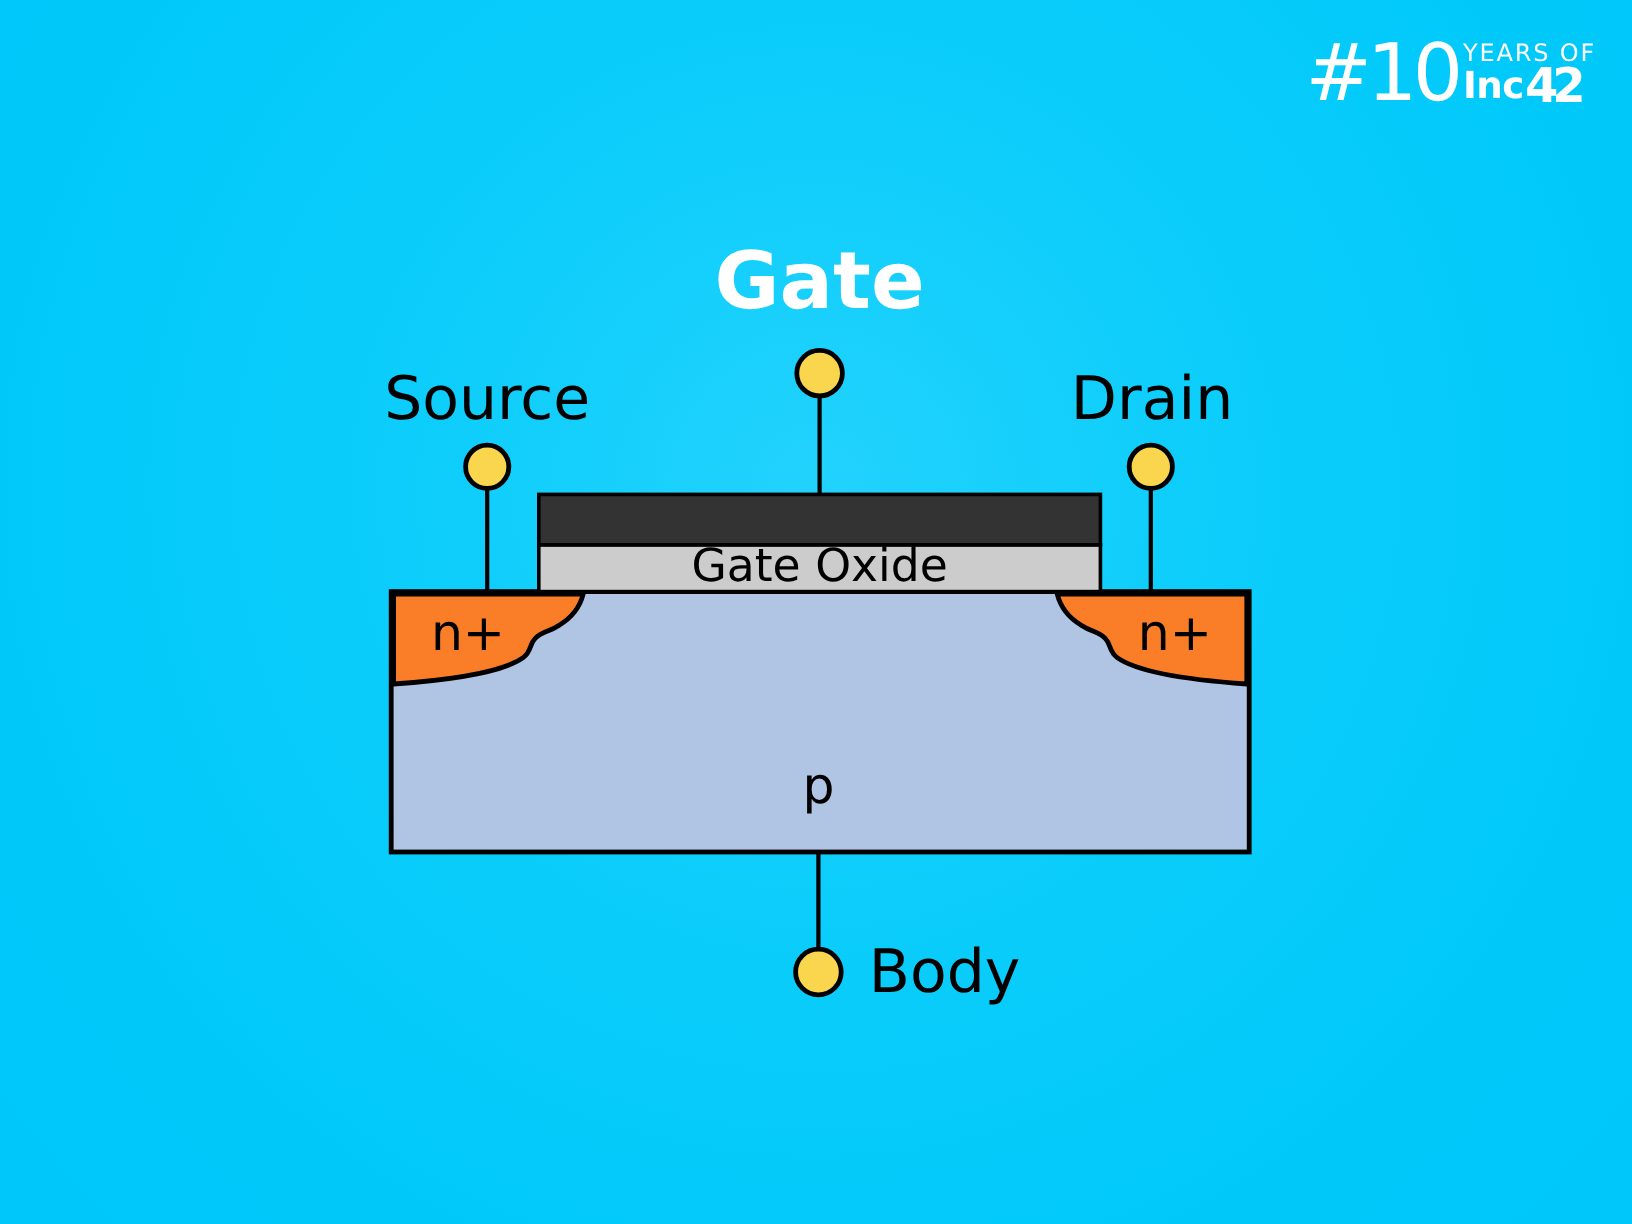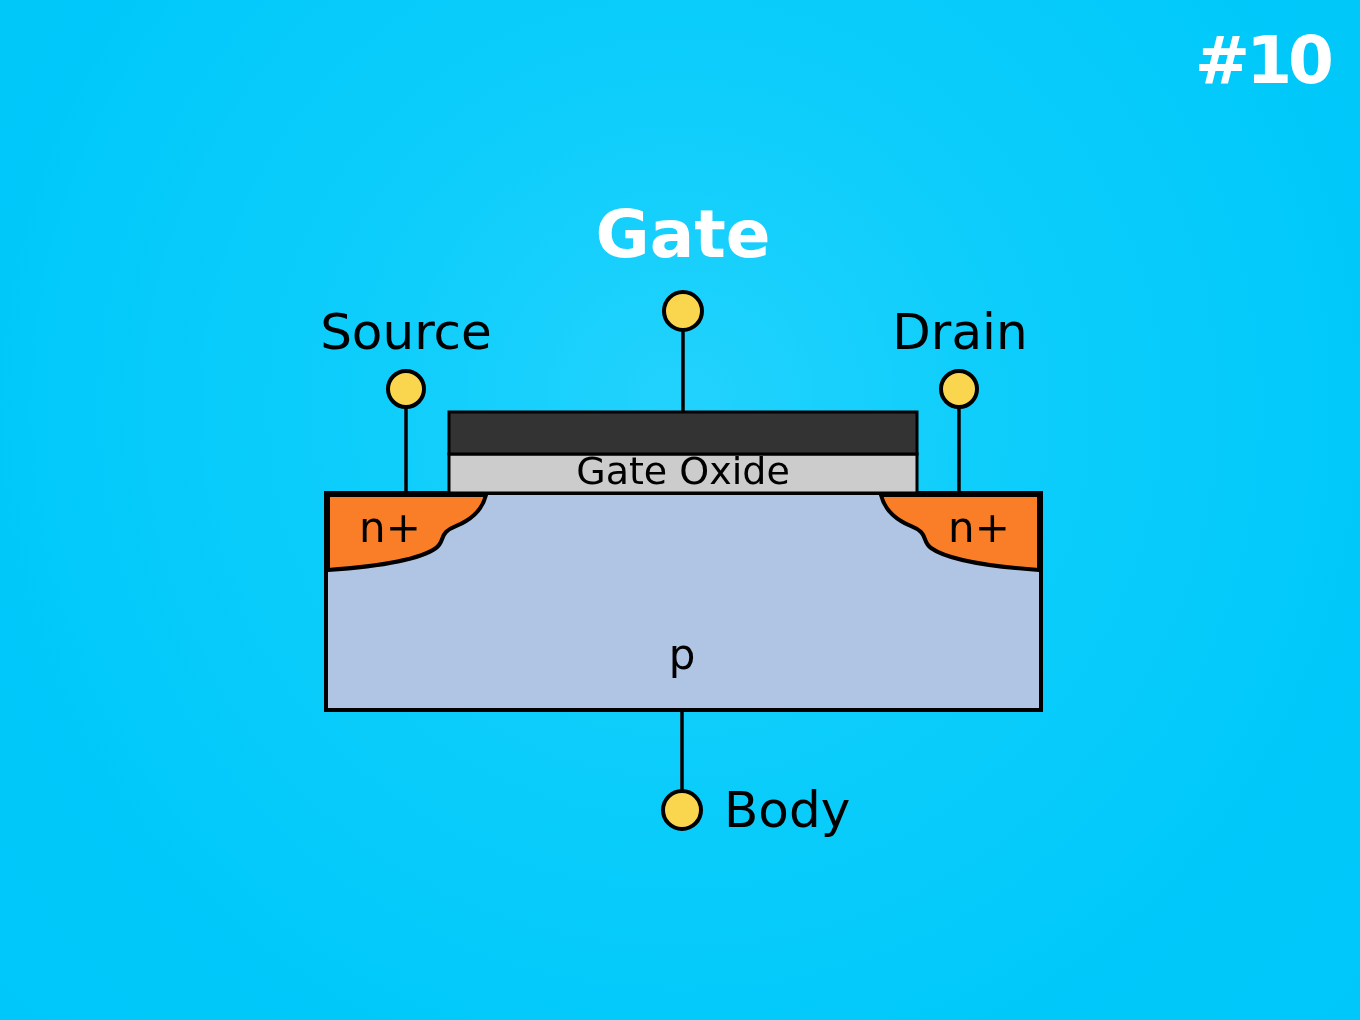--- a/index.html
+++ b/index.html
@@ -32,21 +32,21 @@
     top: 34px;
     right: 30px;
     display: flex;
     align-items: flex-start;
     color: #ffffff;
     line-height: 1;
     user-select: none;
   }
   .logo-prefix {
     font-size: 66px;
-    font-weight: 700;
+    font-weight: 400;
     letter-spacing: -4px;
     line-height: 0.82;
   }
   .logo-col {
     display: flex;
     flex-direction: column;
     margin-left: 4px;
   }
   .logo-top {
     font-size: 20px;
@@ -142,15 +142,22 @@
 
     <text x="390" y="542" text-anchor="middle" class="t-region">n+</text>
 
     <text x="979" y="542" text-anchor="middle" class="t-region">n+</text>
 
     <text x="682" y="669" text-anchor="middle" class="t-region">p</text>
   </svg>
 
   <div class="logo">
     <span class="logo-prefix">#10</span>
+    <span class="logo-col">
+      <span class="logo-top">YEARS OF</span>
+      <span class="logo-brand-row">
+        <span class="logo-brand">Inc</span>
+        <span class="logo-brand-suffix">42</span>
+      </span>
+    </span>
   </div>
 
 </div>
 
 </body></html>

